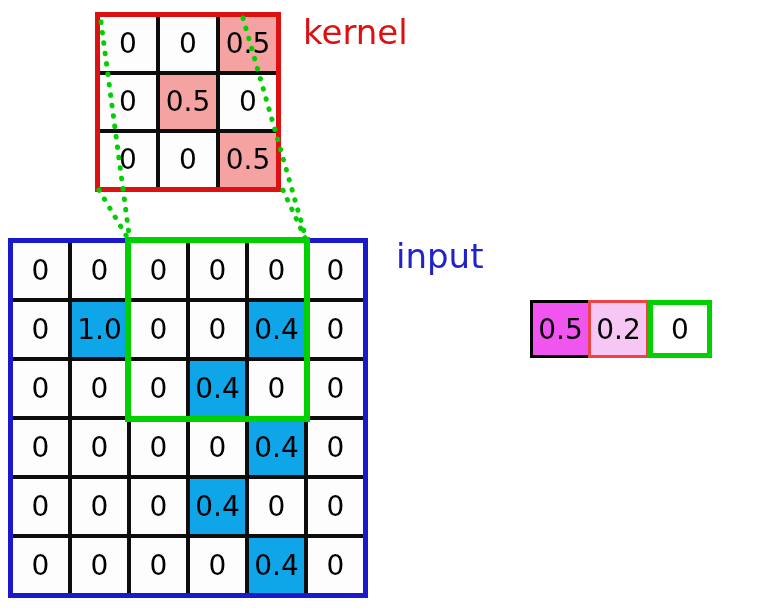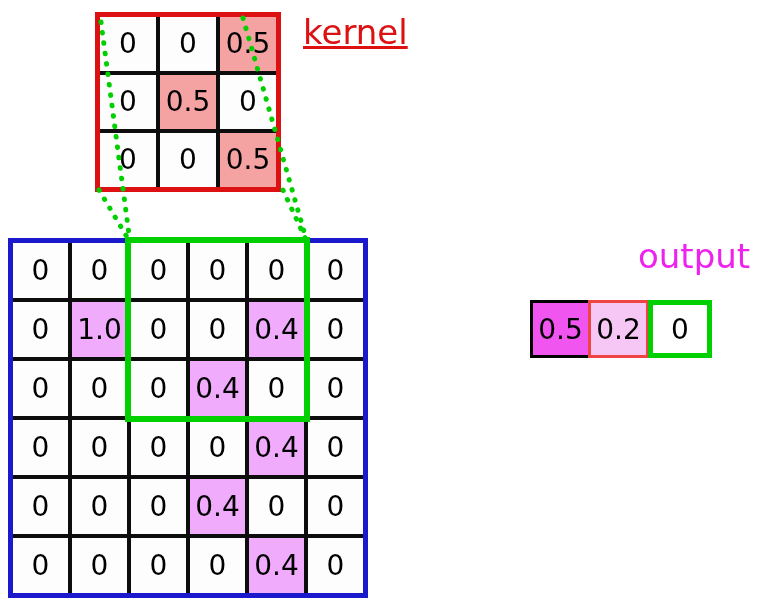--- a/index.html
+++ b/index.html
@@ -9,27 +9,27 @@
   .grid { position:absolute; display:grid; gap:4px; background:#0d0d0d; }
   .cell { background:#fdfdfd; display:flex; align-items:center; justify-content:center;
           font-size:28px; color:#000; line-height:1; }
 
   .kernel-grid { left:95px; top:12px; grid-template-columns:repeat(3,56px); grid-auto-rows:54px;
                  border:5px solid #dd1111; }
   .kernel-grid .hl { background:#f5a2a2; }
 
   .input-grid { left:8px; top:238px; grid-template-columns:repeat(6,55px); grid-auto-rows:55px;
                 border:5px solid #1a1acc; }
-  .input-grid .hl { background:#f0abfc; }
+  .input-grid .hl { background:#0ea5e9; }
 
   .conv-window { position:absolute; left:125px; top:237px; width:185px; height:185px;
                  box-sizing:border-box; border:6px solid #00cf00; z-index:4; pointer-events:none; }
 
   .label { position:absolute; font-size:34px; font-weight:400; white-space:nowrap; }
-  .kernel-label { left:303px; top:12px; color:#dd1111;text-decoration:underline; }
+  .kernel-label { left:303px; top:12px; color:#dd1111; }
   .input-label  { left:396px; top:236px; color:#2222cc; }
   .output-label { left:638px; top:236px; color:#ee22ee; }
 
   .output-row { position:absolute; left:530px; top:300px; display:flex; }
   .out-cell { box-sizing:border-box; width:61px; height:58px; display:flex; align-items:center;
               justify-content:center; font-size:28px; color:#000; }
   .out-strong  { background:#f055f0; border:3px solid #000; }
   .out-light   { background:#f6c6f4; border:3px solid #ef4444; margin-left:-3px; }
   .out-current { background:#ffffff; border:5px solid #00cf00; margin-left:-1px; width:64px; }
 
@@ -93,21 +93,21 @@
     <div class="cell">0</div>
     <div class="cell">0</div>
     <div class="cell">0</div>
     <div class="cell">0</div>
     <div class="cell hl">0.4</div>
     <div class="cell">0</div>
   </div>
 
   <div class="conv-window"></div>
 
-  <div class="label output-label">output</div>
+  <div class="label input-label">input</div>
 
   <div class="output-row">
     <div class="out-cell out-strong">0.5</div>
     <div class="out-cell out-light">0.2</div>
     <div class="out-cell out-current">0</div>
   </div>
 
   <svg class="proj" width="781" height="612" viewBox="0 0 781 612">
     <g stroke="#00cf00" stroke-width="5" stroke-linecap="round" stroke-dasharray="0.5 10" fill="none">
       <line x1="101" y1="22" x2="130" y2="242"></line>

